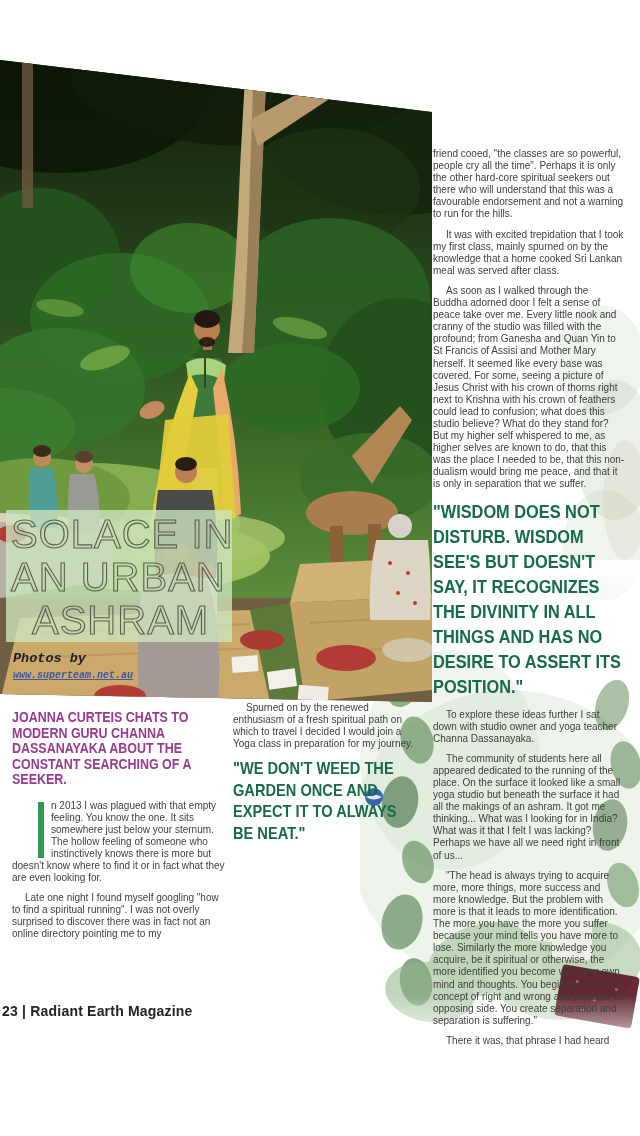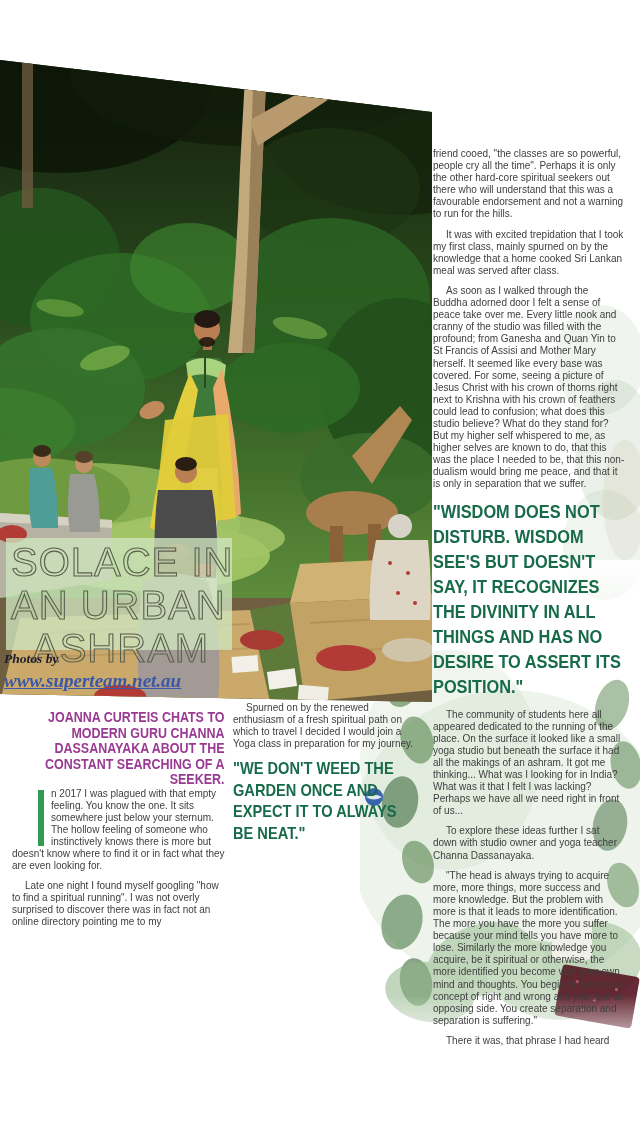--- a/index.html
+++ b/index.html
@@ -11,52 +11,51 @@
 
   
   .photo-wrap{
     position:absolute; left:0; top:58px; width:432px; height:644px; z-index:2;
     clip-path:polygon(0 2px, 432px 54px, 432px 644px, 0 636px);
   }
   .photo-wrap svg{display:block;}
 
   
   .title-box{
-    position:absolute; left:6px; top:510px; width:226px; height:112px; z-index:3;
+    position:absolute; left:6px; top:510px; width:226px; height:132px; z-index:3;
     background:rgba(205,227,189,0.80);
-    margin-top:28px;
   }
   .title-box svg{display:block;}
 
   
   .credit{
-    position:absolute; left:4px; top:649px; z-index:4;
-    font-family:Liberation Serif, serif; font-style:italic; font-weight:bold;
+    position:absolute; left:13px; top:649px; z-index:4;
+    font-family:Liberation Mono, monospace; font-style:italic; font-weight:bold;
   }
   .credit .label{color:#1c1c2c; font-size:13.5px; line-height:16px;}
-  .credit .link{display:block; margin-top:3px; color:#3c57a6; font-size:19px;
+  .credit .link{display:block; margin-top:3px; color:#3c57a6; font-size:10px;
     text-decoration:underline; cursor:pointer;}
 
   
   .decor-plants{position:absolute; left:360px; top:560px; z-index:1;}
   .decor-faint{position:absolute; left:545px; top:300px; z-index:1;}
 
   
   .col{position:absolute; z-index:10; color:#3e3e3e;
        font-size:10px; line-height:12.1px; letter-spacing:0;}
   .col p{margin:0 0 8px 0;}
   .col p.indent{text-indent:13px;}
   .col-left  {left:12px;  top:710px; width:213px;}
   .col-mid   {left:233px; top:702px; width:188px;}
   .col-right {left:433px; top:148px; width:192px;}
 
   .cond{display:inline-block; transform:scaleX(0.86); transform-origin:0 0; width:116%;}
 
-  h2.lead{margin:0 0 0 0; font-size:14.5px; line-height:15.5px;
-          font-weight:bold; color:#993a92; text-transform:uppercase;text-align:right;}
+  h2.lead{margin:0 0 12px 0; font-size:14.5px; line-height:15.5px;
+          font-weight:bold; color:#993a92; text-transform:uppercase;}
 
   .quote{margin:6px 0 10px 0; font-weight:bold; color:#176a4a;
          font-size:17px; line-height:21.5px;}
   .quote.big{font-size:19px; line-height:25px; margin:6px 0 10px 0;}
 
   .dropcap{float:left; width:6px; height:56px; background:#2f9c52;
            margin:2px 7px 0 26px;}
 
   
   .footer{
@@ -284,39 +283,40 @@
     <span class="label">Photos by</span>
     <span class="link">www.superteam.net.au</span>
   </div>
 
   <div class="col col-left">
     <h2 class="lead">
       <span class="cond">JOANNA CURTEIS CHATS TO MODERN GURU CHANNA DASSANAYAKA ABOUT THE CONSTANT SEARCHING OF A SEEKER.</span>
     </h2>
     <p>
       <span class="dropcap"></span>
-      <span>n 2017 I was plagued with that empty feeling. You know the one. It sits somewhere just below your sternum. The hollow feeling of someone who instinctively knows there is more but doesn't know where to find it or in fact what they are even looking for.</span>
+      <span>n 2013 I was plagued with that empty feeling. You know the one. It sits somewhere just below your sternum. The hollow feeling of someone who instinctively knows there is more but doesn't know where to find it or in fact what they are even looking for.</span>
     </p>
     <p class="indent">Late one night I found myself googling "how to find a spiritual running". I was not overly surprised to discover there was in fact not an online directory pointing me to my</p>
   </div>
 
   <div class="col col-mid">
     <p class="indent">Spurned on by the renewed enthusiasm of a fresh spiritual path on which to travel I decided I would join a Yoga class in preparation for my journey.</p>
     <div class="quote">
       <span class="cond">"WE DON'T WEED THE GARDEN ONCE AND EXPECT IT TO ALWAYS BE NEAT."</span>
     </div>
   </div>
 
   <div class="col col-right">
     <p>friend cooed, "the classes are so powerful, people cry all the time". Perhaps it is only the other hard-core spiritual seekers out there who will understand that this was a favourable endorsement and not a warning to run for the hills.</p>
     <p class="indent">It was with excited trepidation that I took my first class, mainly spurned on by the knowledge that a home cooked Sri Lankan meal was served after class.</p>
     <p class="indent">As soon as I walked through the Buddha adorned door I felt a sense of peace take over me. Every little nook and cranny of the studio was filled with the profound; from Ganesha and Quan Yin to St Francis of Assisi and Mother Mary herself. It seemed like every base was covered. For some, seeing a picture of Jesus Christ with his crown of thorns right next to Krishna with his crown of feathers could lead to confusion; what does this studio believe? What do they stand for? But my higher self whispered to me, as higher selves are known to do, that this was the place I needed to be, that this non-dualism would bring me peace, and that it is only in separation that we suffer.</p>
     <div class="quote big">
       <span class="cond">"WISDOM DOES NOT DISTURB. WISDOM SEE'S BUT DOESN'T SAY, IT RECOGNIZES THE DIVINITY IN ALL THINGS AND HAS NO DESIRE TO ASSERT ITS POSITION."</span>
     </div>
+    <p class="indent">To explore these ideas further I sat down with studio owner and yoga teacher Channa Dassanayaka.</p>
     <p class="indent">The community of students here all appeared dedicated to the running of the place. On the surface it looked like a small yoga studio but beneath the surface it had all the makings of an ashram. It got me thinking... What was I looking for in India? What was it that I felt I was lacking? Perhaps we have all we need right in front of us...</p>
-    <p class="indent">To explore these ideas further I sat down with studio owner and yoga teacher Channa Dassanayaka.</p>
     <p class="indent">"The head is always trying to acquire more, more things, more success and more knowledge. But the problem with more is that it leads to more identification. The more you have the more you suffer because your mind tells you have more to lose. Similarly the more knowledge you acquire, be it spiritual or otherwise, the more identified you become with your own mind and thoughts. You begin to develop a concept of right and wrong and you take an opposing side. You create separation and separation is suffering."</p>
     <p class="indent">There it was, that phrase I had heard</p>
   </div>
 
+  <div class="footer">23 | Radiant Earth Magazine</div>
 
 </div>
 
 </body></html>

